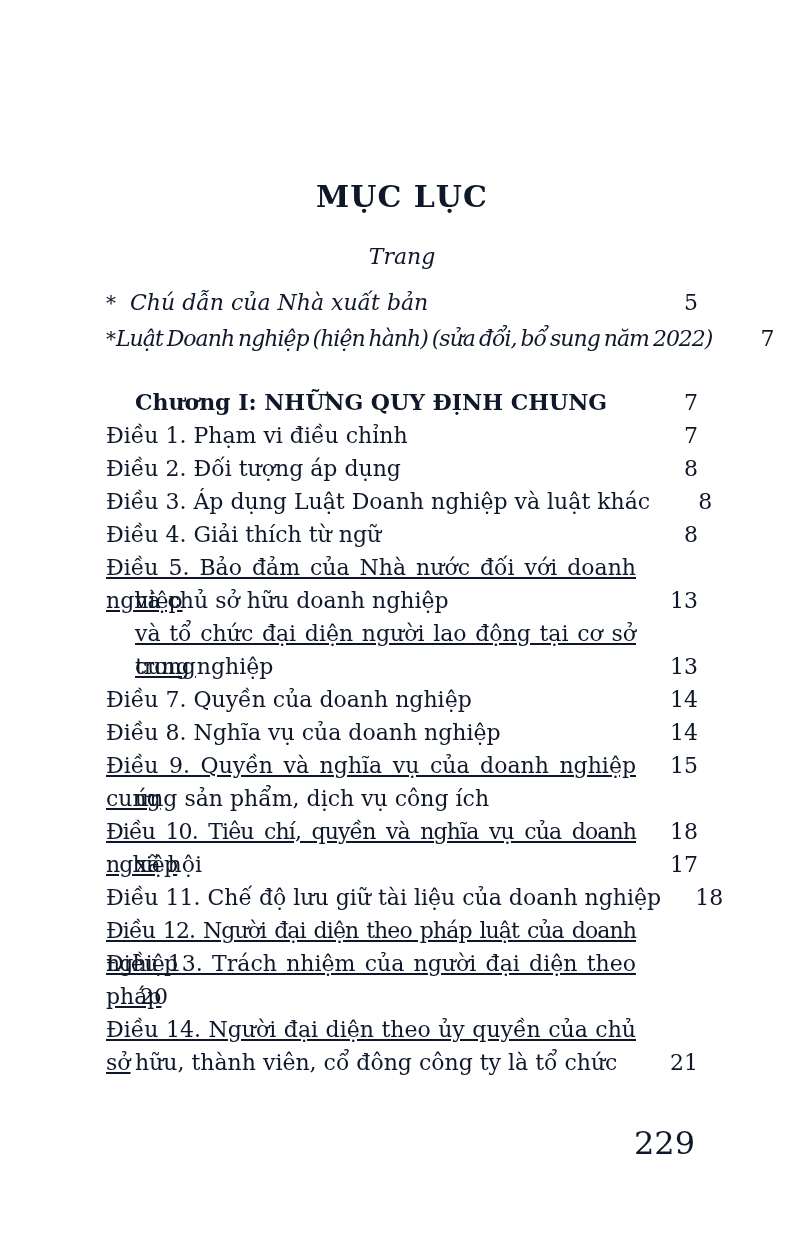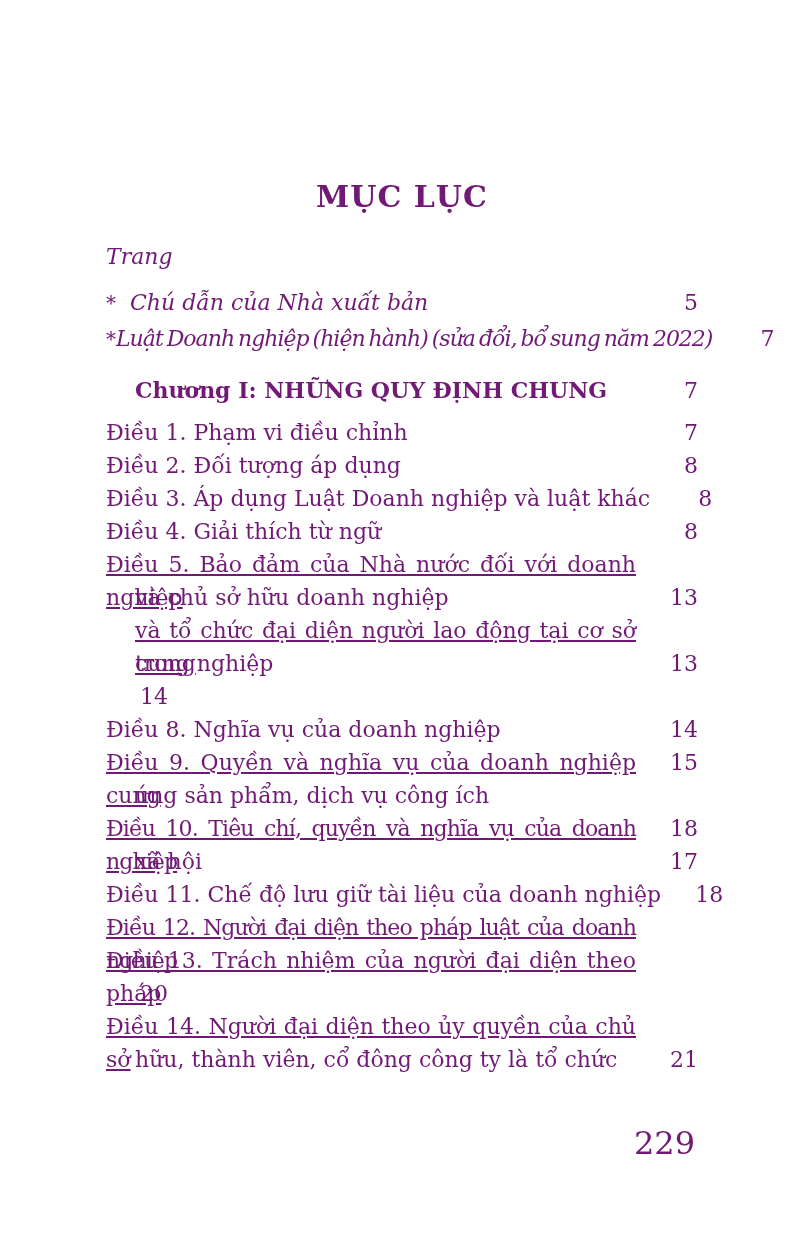--- a/index.html
+++ b/index.html
@@ -6,40 +6,40 @@
     margin: 0;
     padding: 0;
     background: #e8e8e8;
   }
   .book-page {
     position: relative;
     width: 792px;
     height: 1235px;
     margin: 0 auto;
     background: #ffffff;
-    color: #701a75;
+    color: #0f172a;
     font-family: "DejaVu Serif", "Liberation Serif", serif;
     overflow: hidden;
   }
   .content {
     position: absolute;
     left: 106px;
     top: 178px;
     width: 592px;
   }
   .page-title {
     text-align: center;
     font-size: 30px;
     font-weight: bold;
     letter-spacing: 1px;
     line-height: 38px;
   }
   .trang-row {
     margin-top: 26px;
-    text-align: left;
+    text-align: center;
     font-style: italic;
     font-size: 22px;
     line-height: 30px;
   }
   .front-matter {
     margin-top: 13px;
   }
   .fm-row {
     display: flex;
     align-items: baseline;
@@ -62,36 +62,35 @@
   }
   .row-page {
     width: 62px;
     text-align: right;
     font-style: normal;
     flex: 0 0 auto;
   }
   .chapter-row {
     display: flex;
     align-items: baseline;
-    margin-top: 16px;
+    margin-top: 28px;
     font-weight: bold;
     font-size: 22px;
     line-height: 34px;
     height: 34px;
   }
   .chapter-label {
     flex: 1;
     text-align: center;
     white-space: nowrap;
   }
   .chapter-row .row-page {
     font-weight: normal;
   }
   .article-list {
-    margin-top: 9px;
   }
   .toc-line {
     display: flex;
     align-items: baseline;
     font-size: 22px;
     line-height: 33px;
     height: 33px;
   }
   .entry-line-text {
     flex: 1;
@@ -184,20 +183,21 @@
     <span class="entry-line-text indent justify">và tổ chức đại diện người lao động tại cơ sở trong</span>
     <span class="row-page"></span>
   </div>
 
   <div class="toc-line">
     <span class="entry-line-text indent">cung nghiệp</span>
     <span class="row-page">13</span>
   </div>
 
   <div class="toc-line">
+    <span class="entry-line-text">Điều 7. Quyền của doanh nghiệp</span>
     <span class="row-page">14</span>
   </div>
 
   <div class="toc-line">
     <span class="entry-line-text">Điều 8. Nghĩa vụ của doanh nghiệp</span>
     <span class="row-page">14</span>
   </div>
 
   <div class="toc-line">
     <span class="entry-line-text justify">Điều 9. Quyền và nghĩa vụ của doanh nghiệp cung</span>

